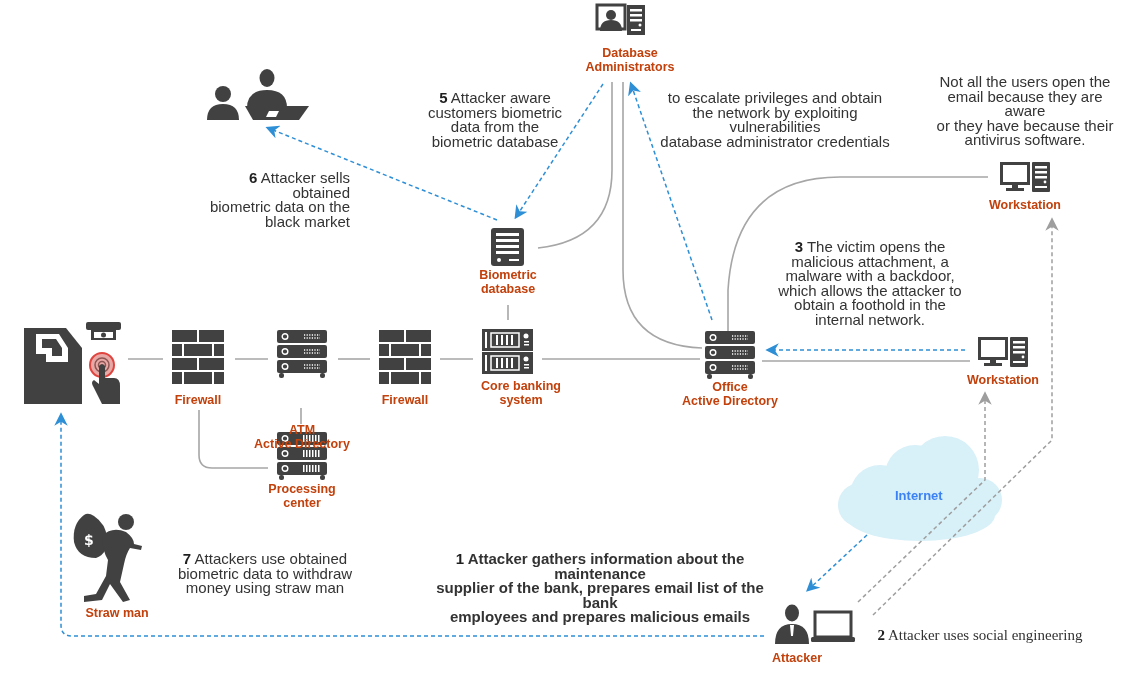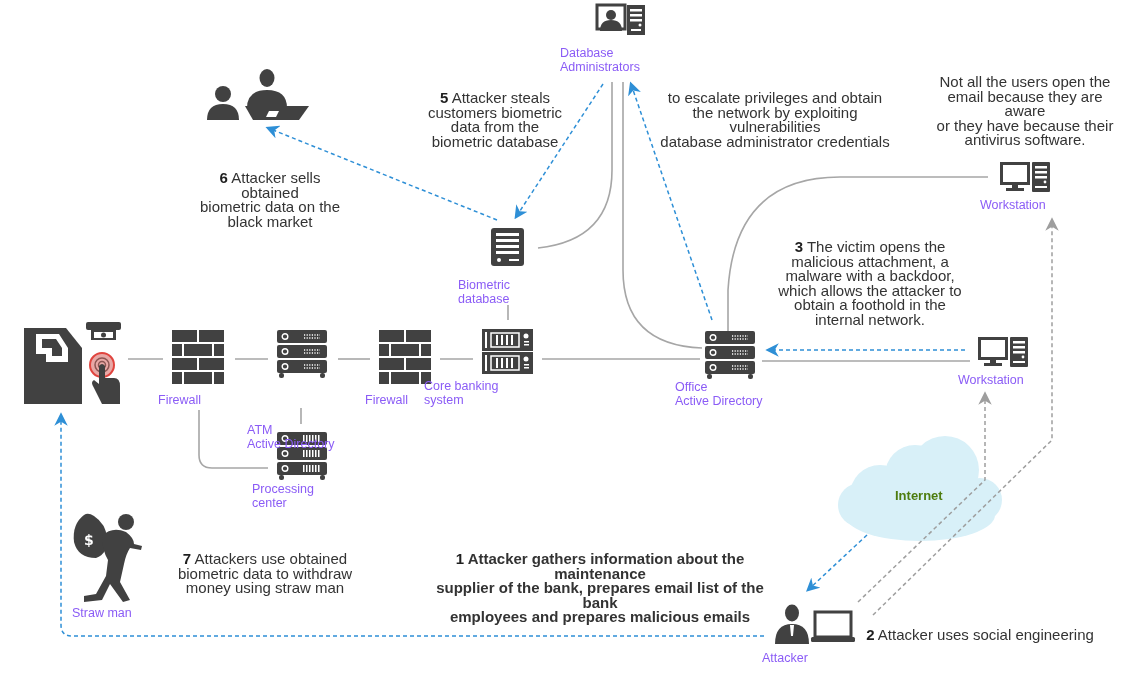--- a/index.html
+++ b/index.html
@@ -1,22 +1,22 @@
 <!DOCTYPE html>
 <html><head>
 <meta charset="utf-8">
 <style>
   html, body { margin:0; padding:0; background:#ffffff; }
   body { width:1125px; height:681px; position:relative; overflow:hidden;
          font-family:"Liberation Sans", "DejaVu Sans", sans-serif; color:#3d3d3d; }
   #diagram { position:absolute; left:0; top:0; }
-  .lbl { position:absolute; text-align:left; font-size:12.5px; line-height:14px; color:#8b5cf6; font-weight:normal; white-space:nowrap; }
+  .lbl { position:absolute; text-align:center; font-size:12.5px; line-height:14px; color:#c2410c; font-weight:bold; white-space:nowrap; }
   .note { position:absolute; text-align:center; font-size:15px; line-height:14.5px; color:#333; }
   .note b { color:#1f1f1f; }
-  .cloud-lbl { position:absolute; font-size:13px; color:#4d7c0f; font-weight:bold; }
+  .cloud-lbl { position:absolute; font-size:13px; color:#3b82f6; font-weight:bold; }
 </style>
 </head>
 <body>
 
 <svg id="diagram" width="1125" height="681" viewBox="0 0 1125 681" xmlns="http://www.w3.org/2000/svg">
   <defs>
     <marker id="arrBlue" viewBox="0 0 10 10" refX="8" refY="5" markerWidth="9" markerHeight="9" orient="auto-start-reverse">
       <path d="M0,0 L10,5 L0,10 L3,5 z" fill="#2e8fd6"></path>
     </marker>
     <marker id="arrGray" viewBox="0 0 10 10" refX="8" refY="5" markerWidth="9" markerHeight="9" orient="auto-start-reverse">
@@ -260,25 +260,25 @@
     <text x="12" y="35" font-family="DejaVu Sans, sans-serif" font-size="14" font-weight="bold" fill="#fff">$</text>
     <circle cx="54" cy="12" r="8"></circle>
     <path d="M30,26 Q40,16 54,22 Q62,28 62,34 L70,36 L69,40 L58,38 Q54,44 52,54 L48,72 L58,90 L51,92 L38,74 L30,90 L12,92 L12,86 L24,84 L34,66 L36,50 Q30,40 30,26 z"></path>
   </g>
 </svg>
 
 <div class="lbl" style="left:560px;top:46px;width:140px;">
   <div>Database</div>
   <div>Administrators</div>
 </div>
-<div class="lbl" style="left:458px;top:278px;width:100px;">
+<div class="lbl" style="left:458px;top:268px;width:100px;">
   <div>Biometric</div>
   <div>database</div>
 </div>
-<div class="lbl" style="left:424px;top:379px;width:120px;">
+<div class="lbl" style="left:461px;top:379px;width:120px;">
   <div>Core banking</div>
   <div>system</div>
 </div>
 <div class="lbl" style="left:158px;top:393px;width:80px;">Firewall</div>
 <div class="lbl" style="left:247px;top:379px;width:110px;margin-top:44px;">
   <div>ATM</div>
   <div>Active Directory</div>
 </div>
 <div class="lbl" style="left:365px;top:393px;width:80px;">Firewall</div>
 <div class="lbl" style="left:252px;top:482px;width:100px;">
@@ -293,43 +293,43 @@
 <div class="lbl" style="left:958px;top:373px;width:90px;">Workstation</div>
 <div class="cloud-lbl" style="left:895px;top:488px;">Internet</div>
 <div class="lbl" style="left:762px;top:651px;width:70px;">Attacker</div>
 <div class="lbl" style="left:72px;top:606px;width:90px;">Straw man</div>
 
 <div class="note" style="left:420px;top:552px;width:360px;font-weight:bold;">
   <div><b>1</b> <span>Attacker gathers information about the maintenance</span></div>
   <div>supplier of the bank, prepares email list of the bank</div>
   <div>employees and prepares malicious emails</div>
 </div>
-<div class="note" style="left:860px;top:628px;width:240px;">
+<div class="note" style="left:860px;top:628px;width:240px;font-family:Liberation Serif, serif;">
   <div><b>2</b> <span>Attacker uses social engineering</span></div>
 </div>
 <div class="note" style="left:770px;top:240px;width:200px;">
   <div><b>3</b> <span>The victim opens the</span></div>
   <div>malicious attachment, a</div>
   <div>malware with a backdoor,</div>
   <div>which allows the attacker to</div>
   <div>obtain a foothold in the</div>
   <div>internal network.</div>
 </div>
 <div class="note" style="left:645px;top:91px;width:260px;">
   <div>to escalate privileges and obtain</div>
   <div>the network by exploiting vulnerabilities</div>
   <div>database administrator credentials</div>
 </div>
 <div class="note" style="left:425px;top:91px;width:140px;">
-  <div><b>5</b> <span>Attacker steals</span></div>
+  <div><b>5</b> <span>Attacker aware</span></div>
   <div>customers biometric</div>
   <div>data from the</div>
   <div>biometric database</div>
 </div>
-<div class="note" style="left:190px;top:171px;width:160px;">
+<div class="note" style="left:190px;top:171px;width:160px;text-align:right;">
   <div><b>6</b> <span>Attacker sells obtained</span></div>
   <div>biometric data on the</div>
   <div>black market</div>
 </div>
 <div class="note" style="left:165px;top:552px;width:200px;">
   <div><b>7</b> <span>Attackers use obtained</span></div>
   <div>biometric data to withdraw</div>
   <div>money using straw man</div>
 </div>
 <div class="note" style="left:925px;top:75px;width:200px;">

